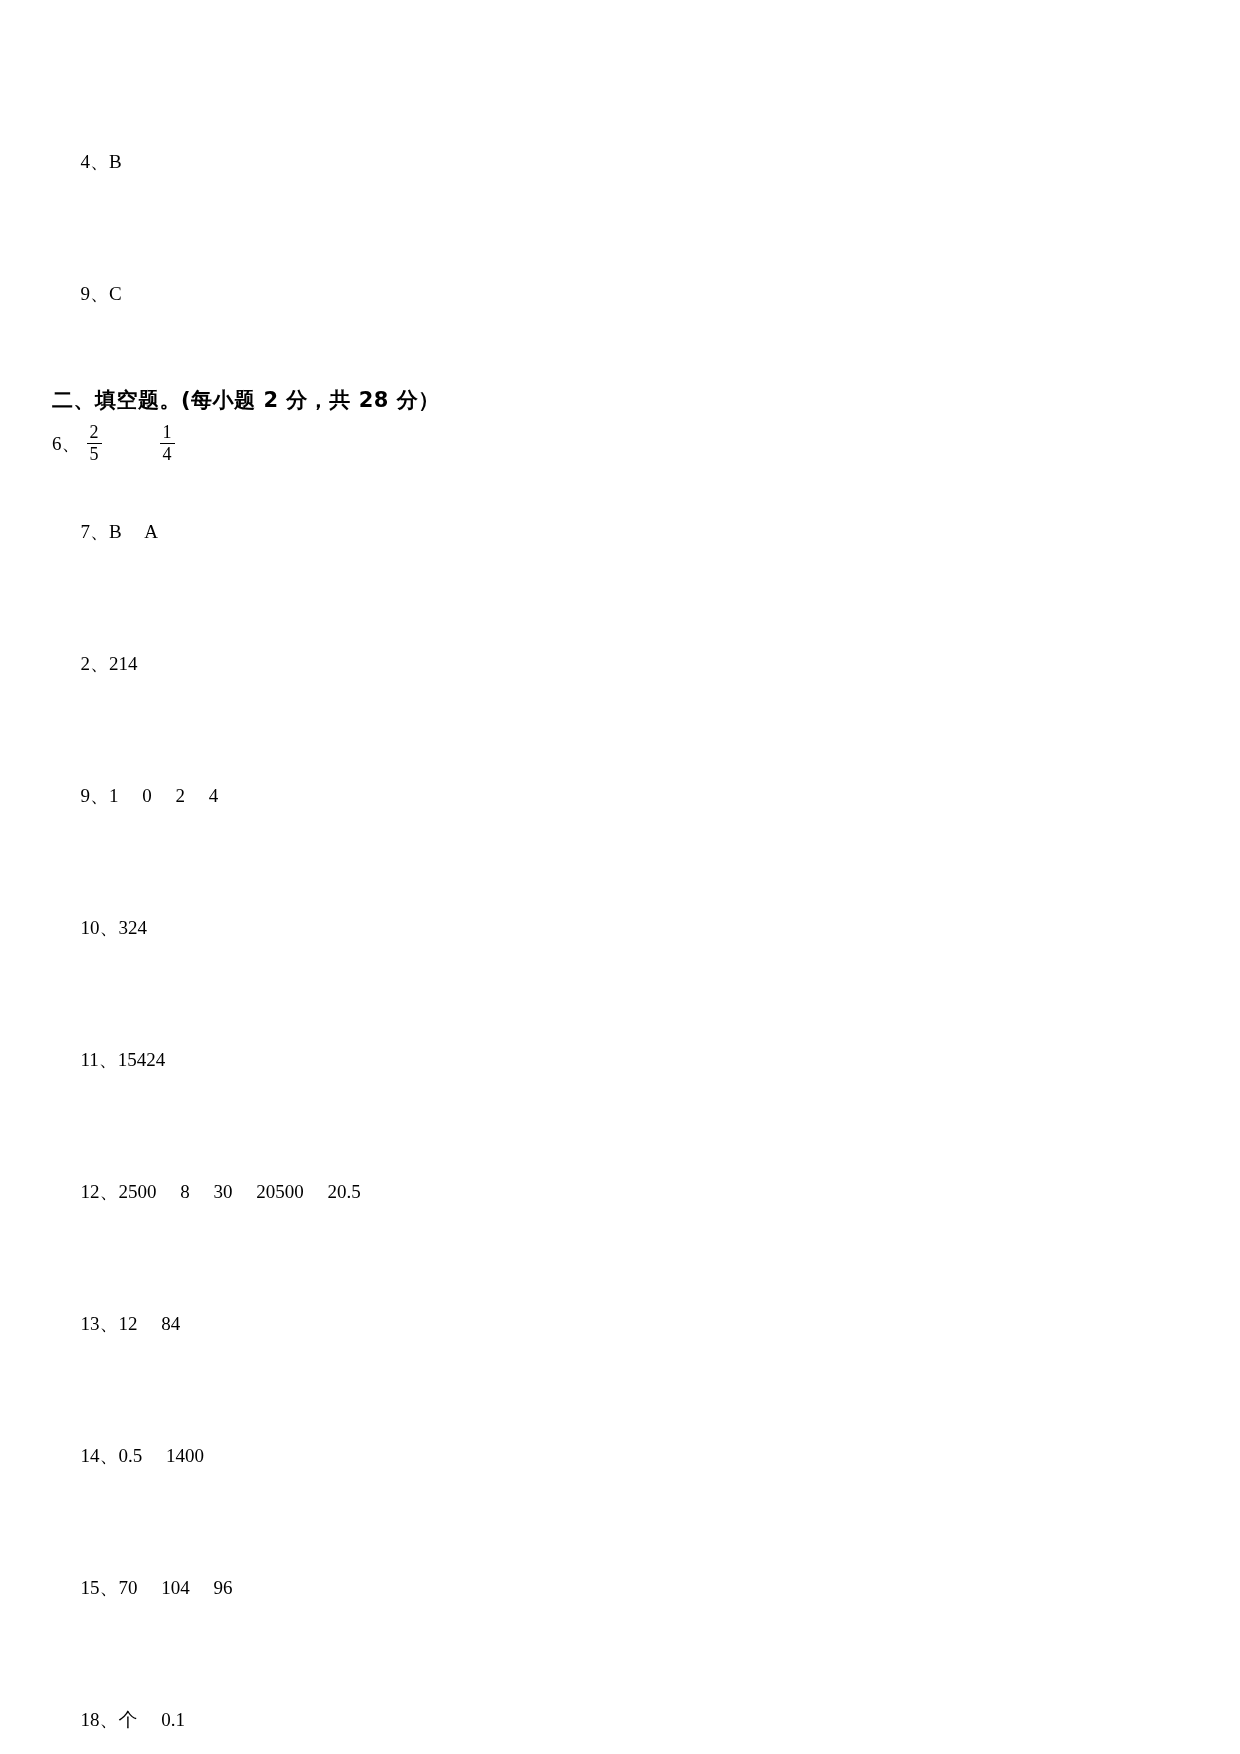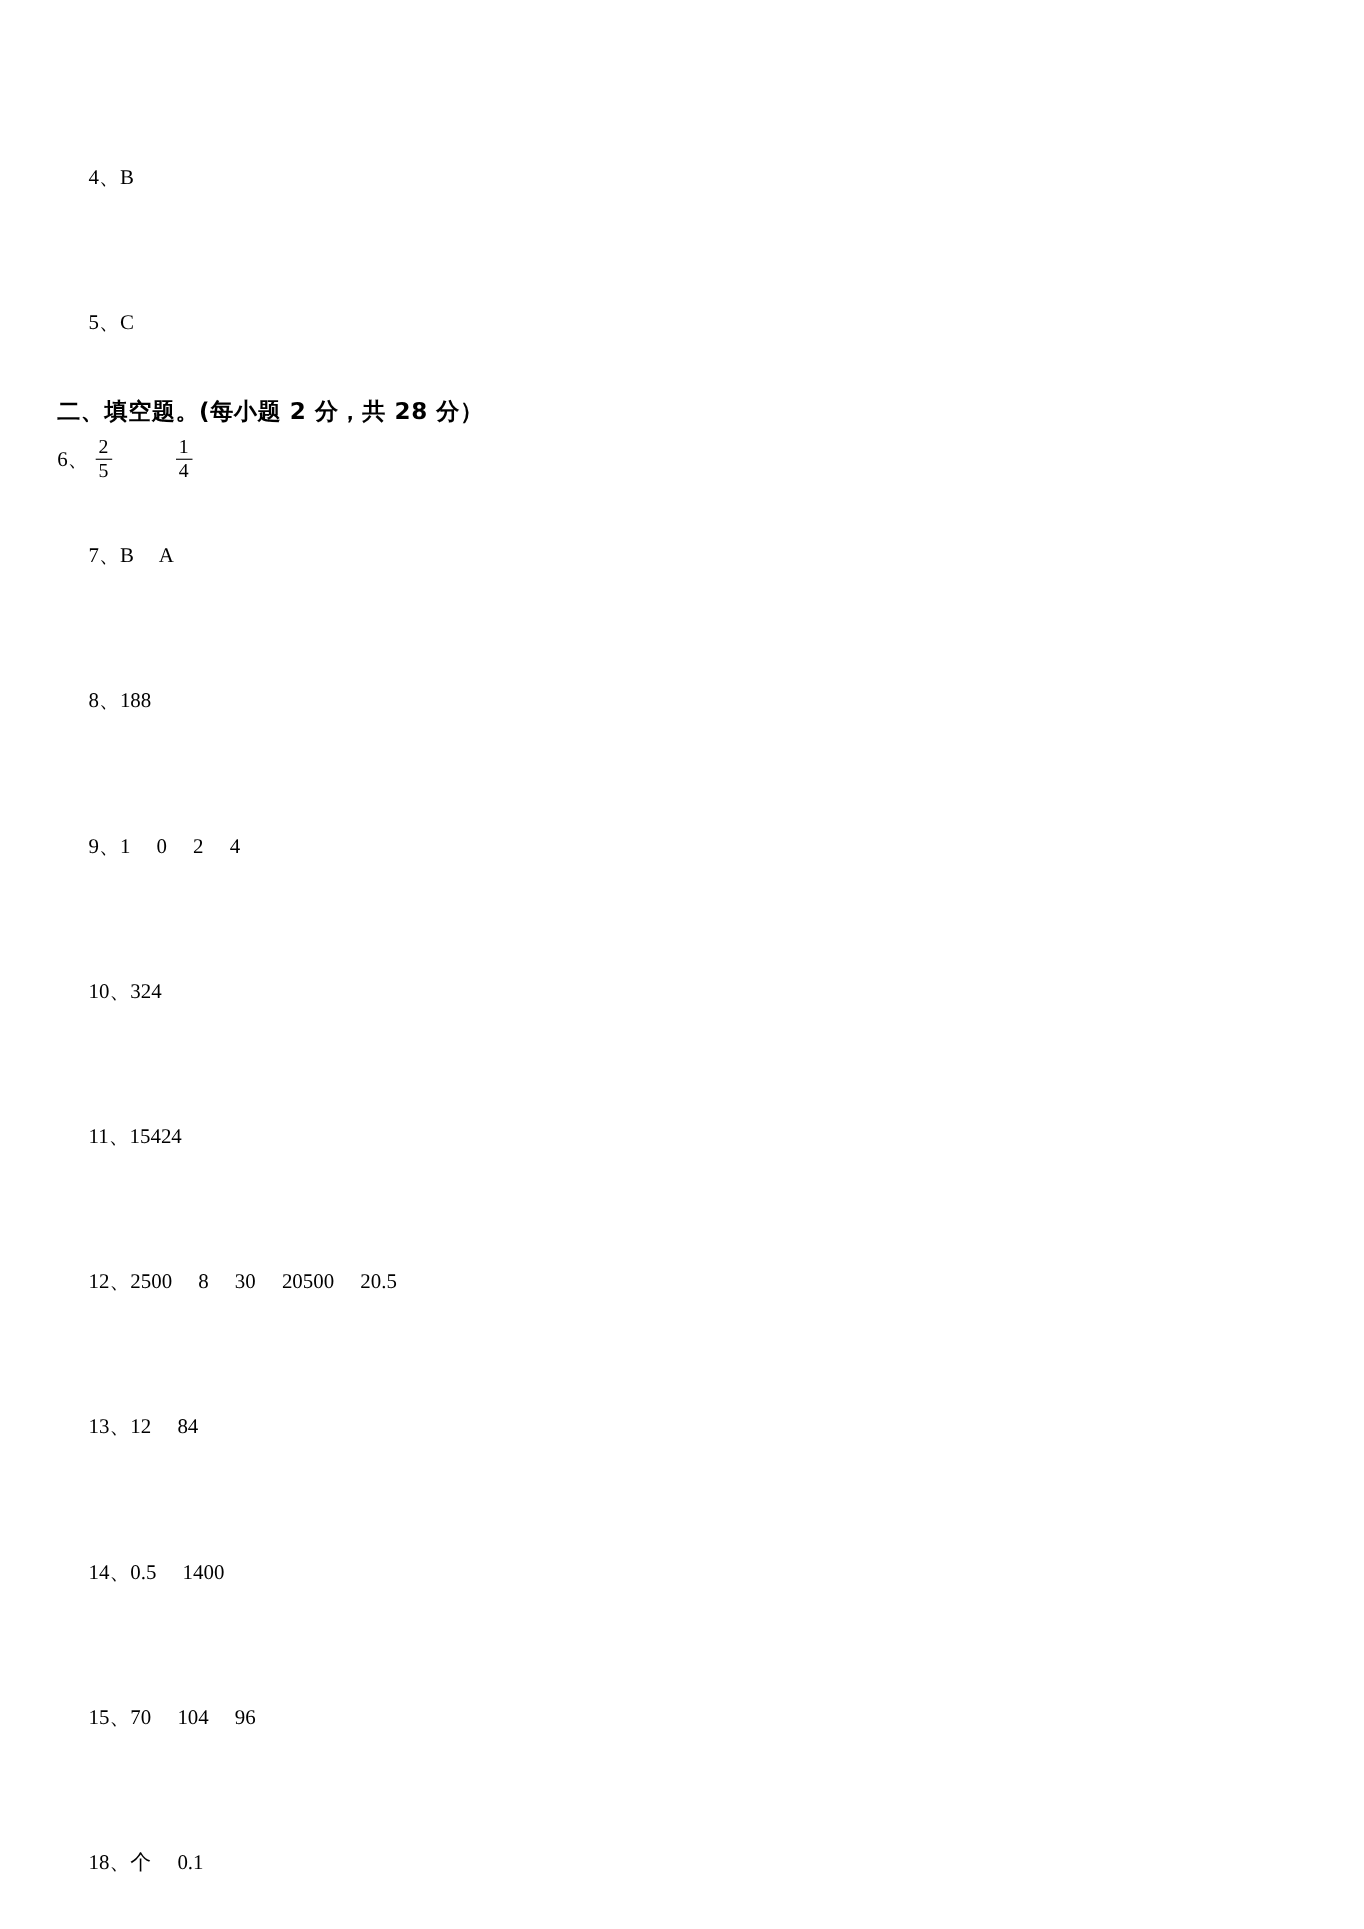--- a/index.html
+++ b/index.html
@@ -30,20 +30,21 @@
   .ans-line {
     font-size: 19px;
     line-height: 44px;
     white-space: pre;
     font-family: "Liberation Serif", serif;
   }
   .section-head {
     font-size: 21px;
     font-weight: bold;
     font-family: "DejaVu Sans", sans-serif;
+    margin-top: 26px;
     margin-bottom: 8px;
     letter-spacing: 0.5px;
   }
   .row {
     display: flex;
     align-items: center;
     min-height: 44px;
     font-size: 19px;
   }
   .row-label {
@@ -79,21 +80,21 @@
 </head>
 <body>
 
 <div class="page">
   <div class="content">
 
     <div class="ans-line">
       <span>4、B</span>
     </div>
     <div class="ans-line">
-      <span>5、C</span>
+      <span>9、C</span>
     </div>
 
     <div class="section-head">二、填空题。(每小题 2 分，共 28 分）</div>
 
     <div class="row fill-row">
       <span class="row-label">6、</span>
       <span class="frac">
         <span class="num">2</span>
         <span class="den">5</span>
       </span>
@@ -101,21 +102,21 @@
       <span class="frac">
         <span class="num">1</span>
         <span class="den">4</span>
       </span>
     </div>
 
     <div class="ans-line">
       <span>7、B     A</span>
     </div>
     <div class="ans-line">
-      <span>8、188</span>
+      <span>2、214</span>
     </div>
     <div class="ans-line">
       <span>9、1     0     2     4</span>
     </div>
     <div class="ans-line">
       <span>10、324</span>
     </div>
     <div class="ans-line">
       <span>11、15424</span>
     </div>

